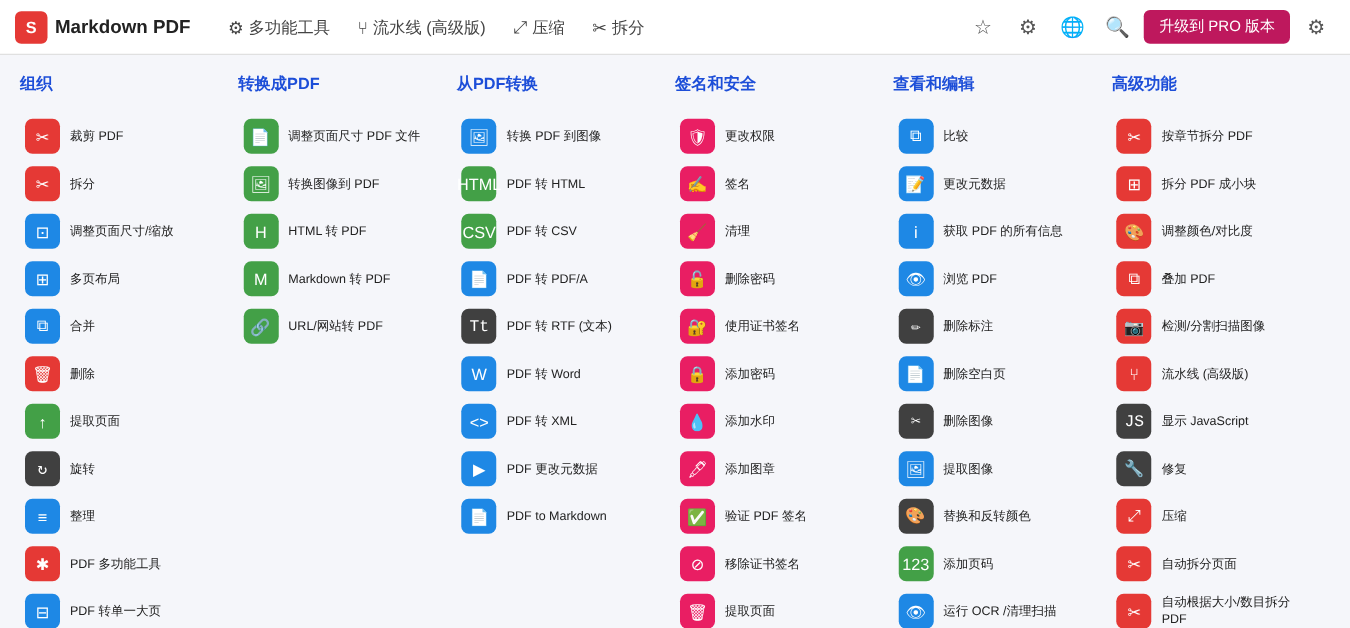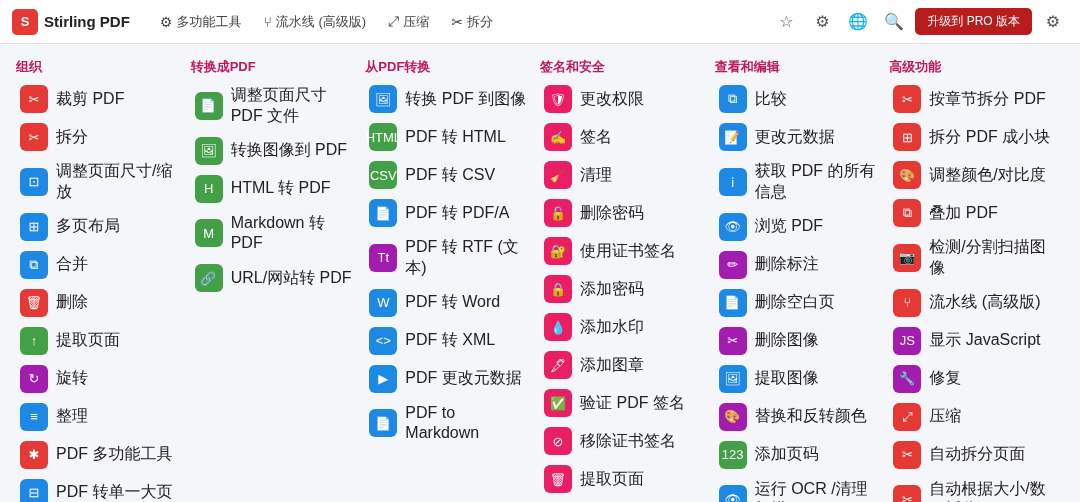--- a/index.html
+++ b/index.html
@@ -11,46 +11,46 @@
       height: 44px; padding: 0 12px; gap: 6px;
     }
     .logo-area { display: flex; align-items: center; gap: 6px; margin-right: 16px; }
     .logo-icon { width: 26px; height: 26px; background: #e53935; border-radius: 5px; display: flex; align-items: center; justify-content: center; color: white; font-weight: bold; font-size: 13px; }
     .logo-text { font-weight: 700; font-size: 15px; color: #222; }
     .nav-item { display: flex; align-items: center; gap: 4px; padding: 4px 8px; border-radius: 4px; color: #444; cursor: pointer; font-size: 13px; white-space: nowrap; }
     .nav-item .nav-icon { font-size: 14px; }
     .nav-spacer { flex: 1; }
     .nav-right { display: flex; align-items: center; gap: 6px; }
     .nav-icon-btn { width: 30px; height: 30px; border-radius: 50%; display: flex; align-items: center; justify-content: center; cursor: pointer; color: #555; font-size: 16px; }
-    .upgrade-btn { background: #b91c1c; color: white; border: none; border-radius: 5px; padding: 5px 12px; font-size: 12px; cursor: pointer; white-space: nowrap; font-weight: 500; }
+    .upgrade-btn { background: #be185d; color: white; border: none; border-radius: 5px; padding: 5px 12px; font-size: 12px; cursor: pointer; white-space: nowrap; font-weight: 500; }
 
     
     .content { display: flex; padding: 14px 16px 0 16px; gap: 0; }
     .col { flex: 1; min-width: 0; padding-right: 8px; }
-    .col-header { font-size: 13px; font-weight: 600; color: #be185d; padding-bottom: 4px; }
+    .col-header { font-size: 13px; font-weight: 600; color: #1d4ed8; margin-bottom: 10px; padding-bottom: 4px; }
 
     
     .menu-item { display: flex; align-items: center; gap: 8px; padding: 5px 4px; border-radius: 6px; cursor: pointer; }
     .menu-icon { width: 28px; height: 28px; border-radius: 6px; display: flex; align-items: center; justify-content: center; flex-shrink: 0; font-size: 13px; color: white; }
-    .menu-label { font-size: 16px; color: #222; line-height: 1.3; }
+    .menu-label { font-size: 10px; color: #222; line-height: 1.3; }
 
     
     .ic-red { background: #e53935; }
-    .ic-orange { background: #a21caf; }
+    .ic-orange { background: #404040; font-family: Liberation Mono, monospace; }
     .ic-green { background: #43a047; }
     .ic-blue { background: #1e88e5; }
     .ic-pink { background: #e91e63; }
   </style>
 </head>
 <body>
 
 <nav class="topnav">
   <div class="logo-area">
     <div class="logo-icon">S</div>
-    <span class="logo-text">Stirling PDF</span>
+    <span class="logo-text">Markdown PDF</span>
   </div>
   <div class="nav-item">
     <span class="nav-icon">⚙</span>
     <span>多功能工具</span>
   </div>
   <div class="nav-item">
     <span class="nav-icon">⑂</span>
     <span>流水线 (高级版)</span>
   </div>
   <div class="nav-item">

